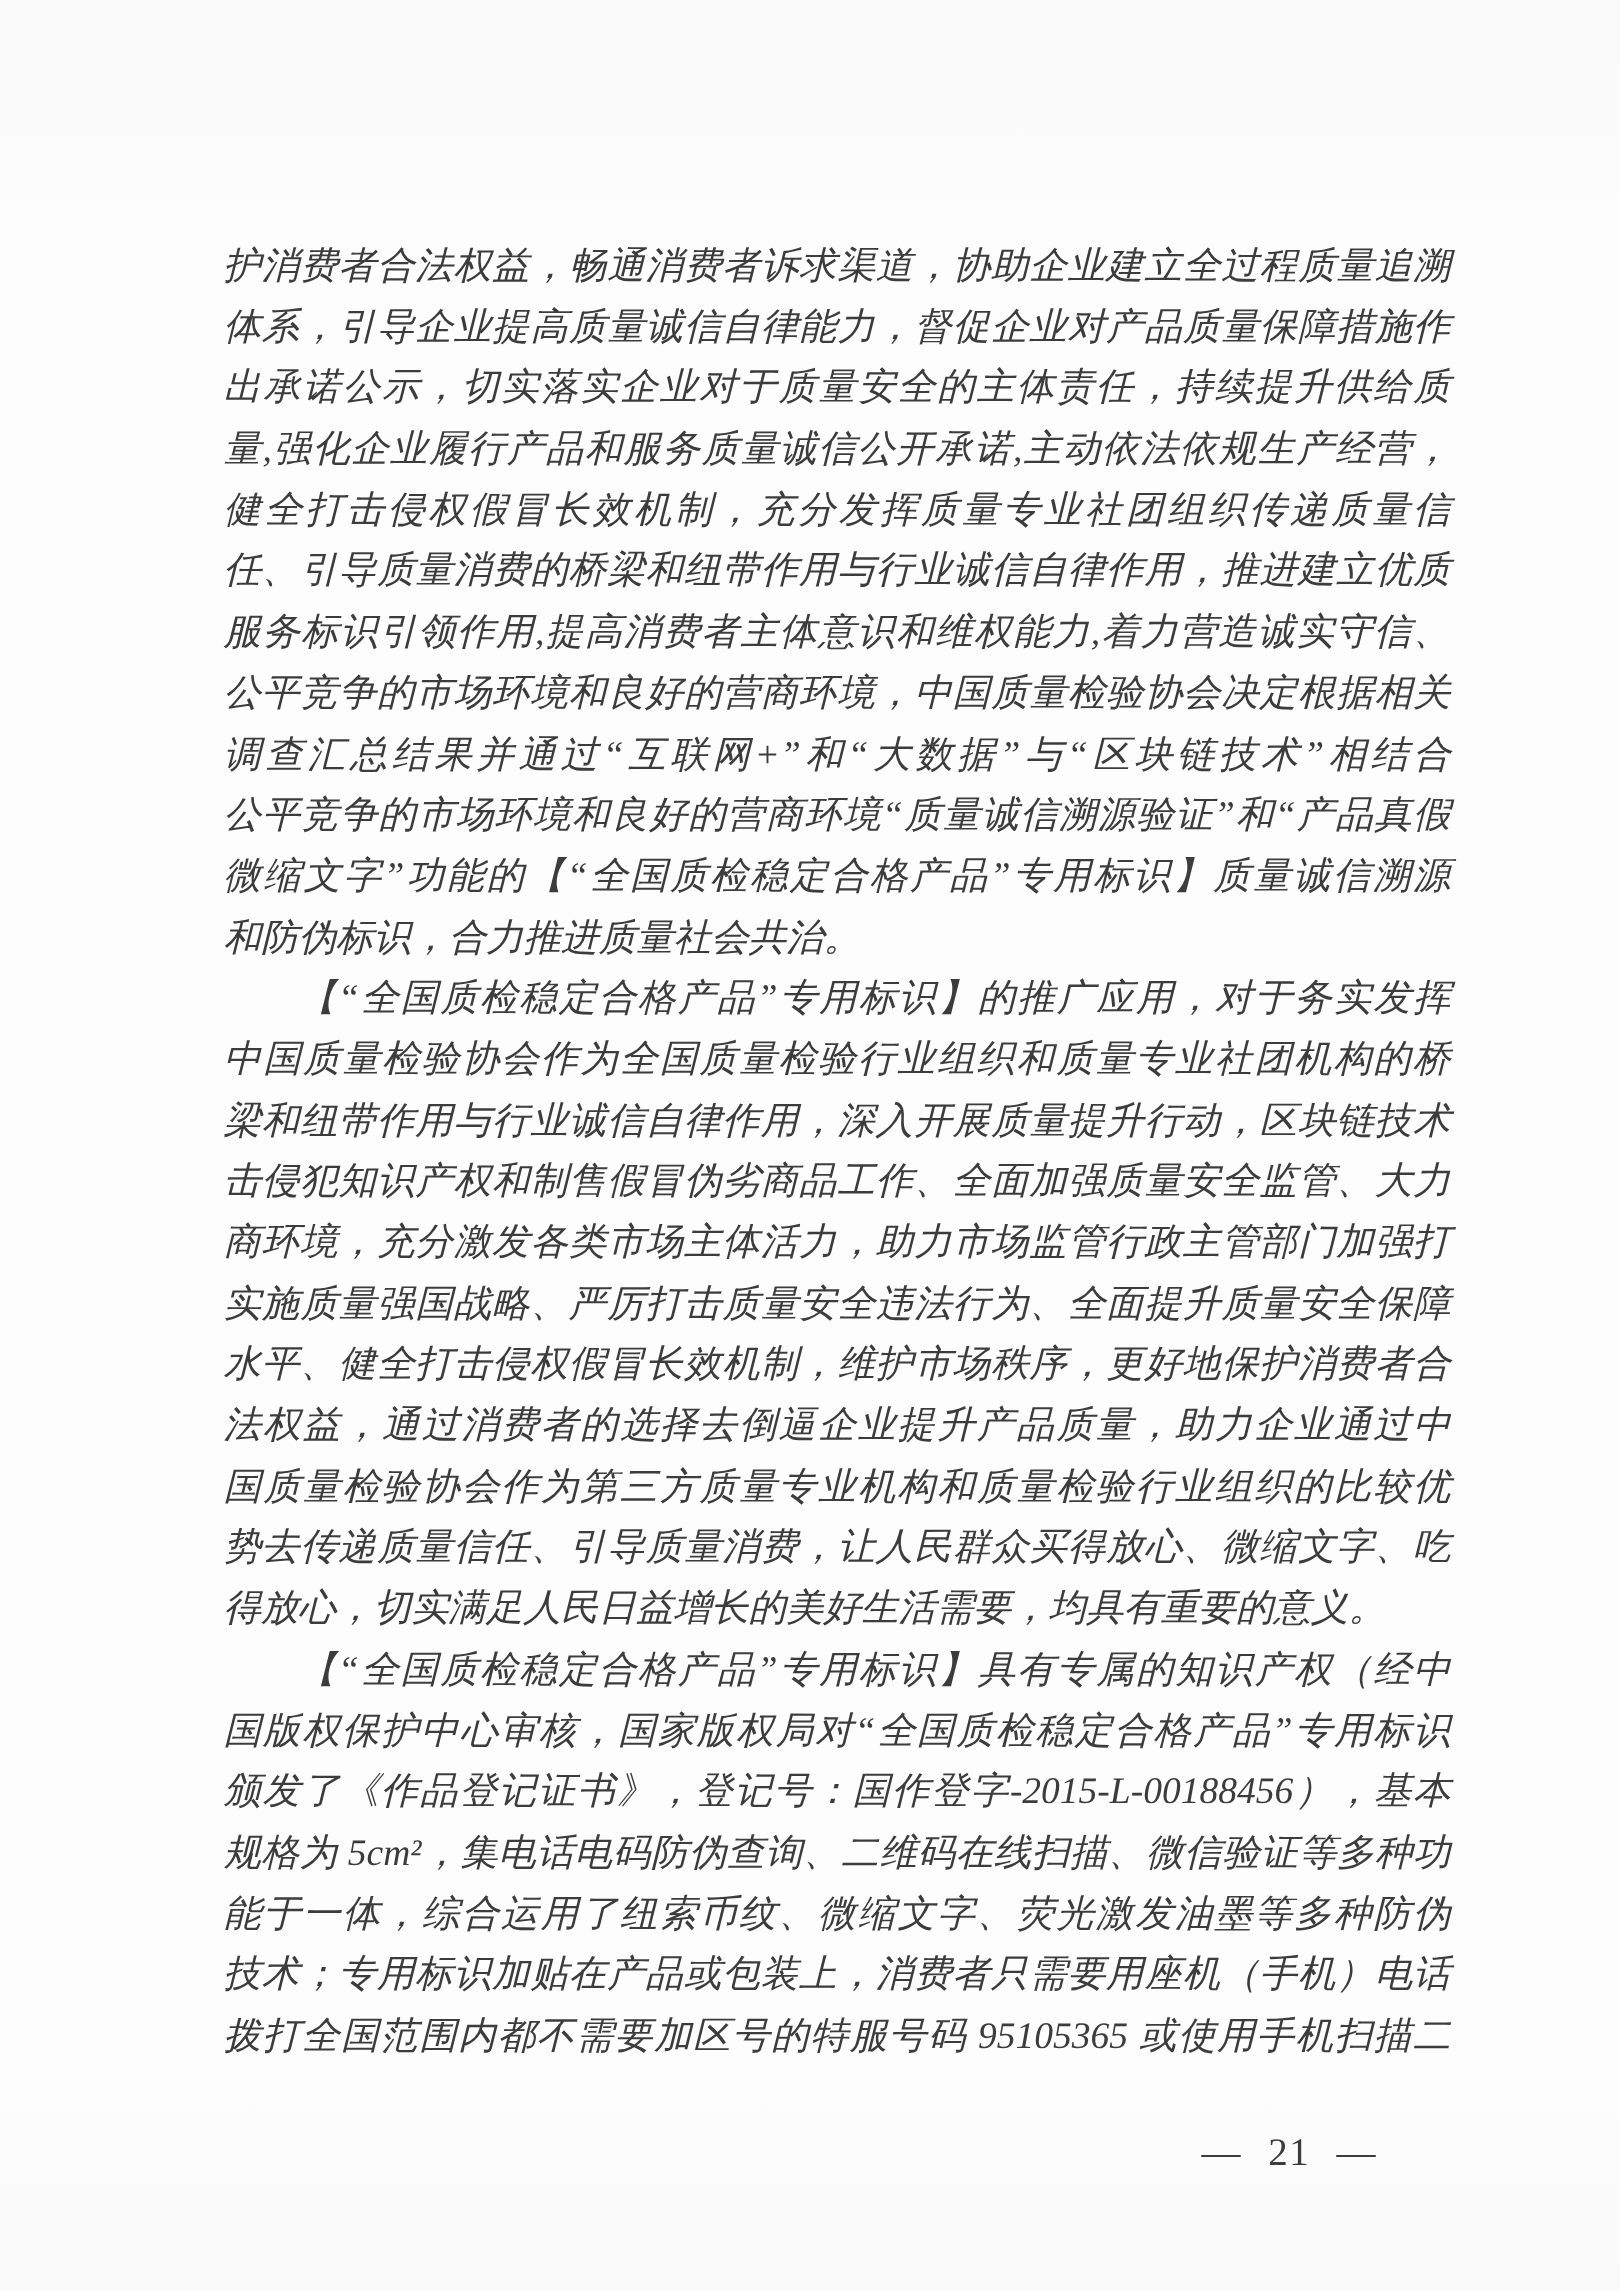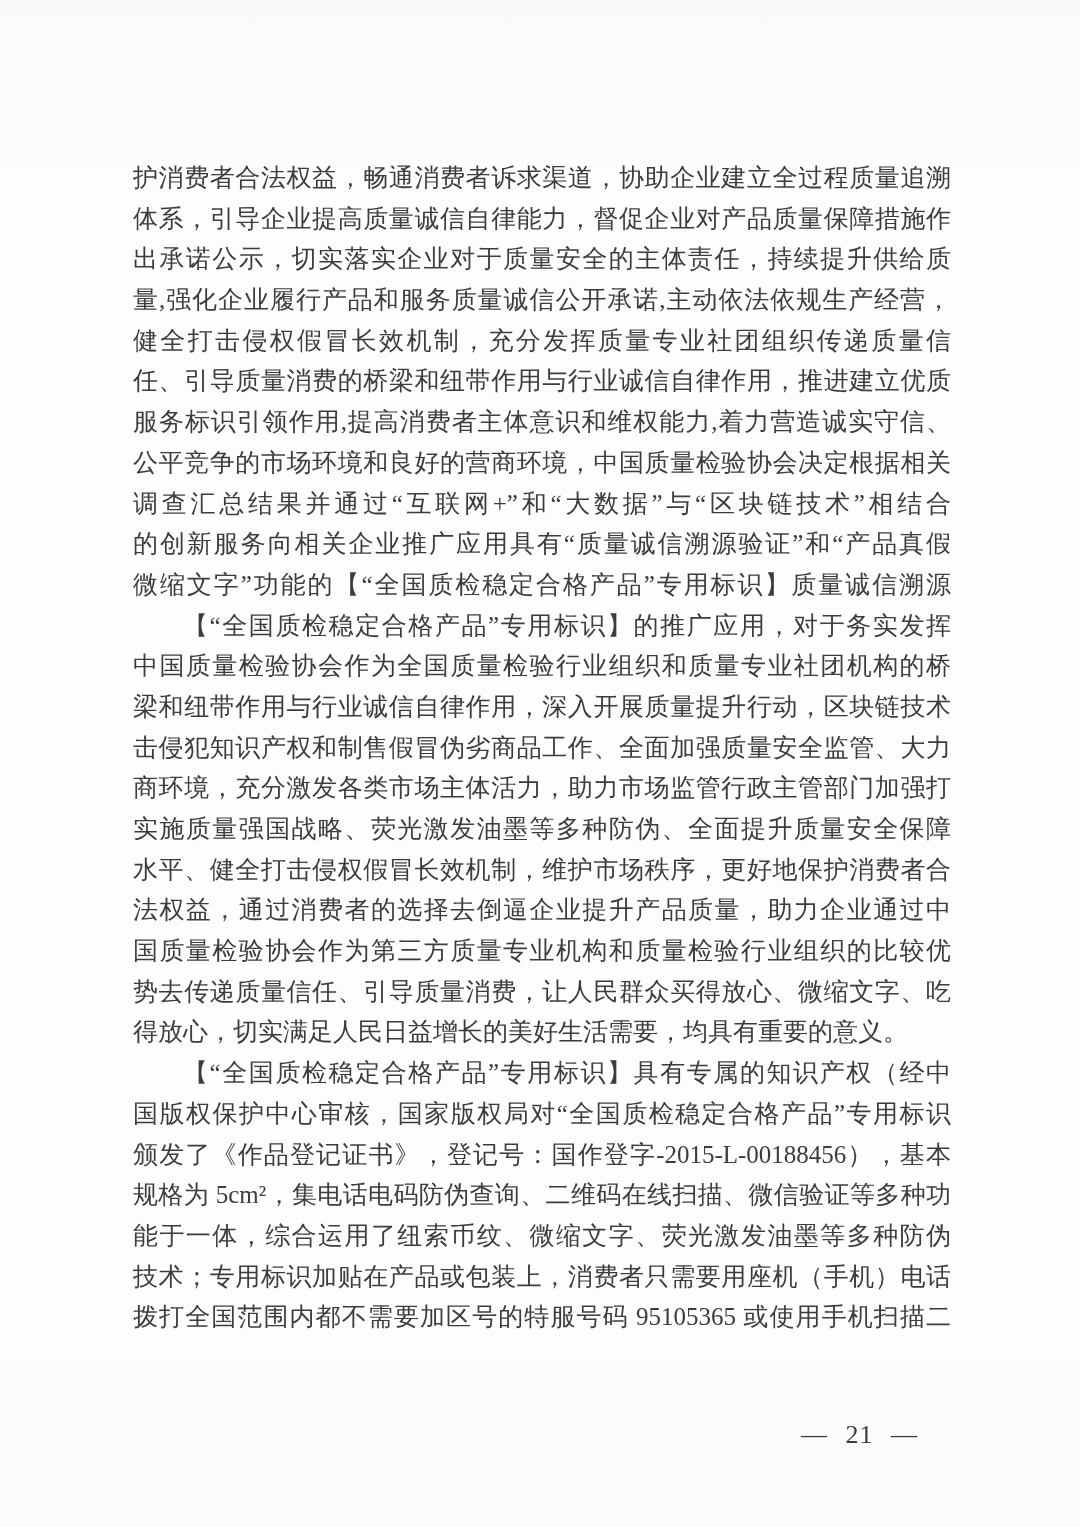--- a/index.html
+++ b/index.html
@@ -17,27 +17,28 @@
   
   .page {
     position: absolute;
     inset: 0;
     background:
       linear-gradient(180deg, rgba(240,240,240,0.25) 0%, rgba(255,255,255,0) 12%, rgba(255,255,255,0) 88%, rgba(242,242,242,0.25) 100%),
       #fdfdfd;
   }
   .doc-text {
     position: absolute;
-    left: 133px;
+    left: 149px;
     top: 158px;
     width: 818px;
     font-size: 25px;
     line-height: 40.7px;
     color: #3c3c3c;
     text-justify: inter-character;
+    font-style: italic;
   }
   .para { margin: 0; }
   .line {
     height: 40.7px;
     text-align: left;
     white-space: normal;
     overflow: visible;
   }
   .line.just {
     text-align: justify;
@@ -66,30 +67,31 @@
       <div class="para">
         <div class="line just">护消费者合法权益，畅通消费者诉求渠道，协助企业建立全过程质量追溯</div>
         <div class="line just">体系，引导企业提高质量诚信自律能力，督促企业对产品质量保障措施作</div>
         <div class="line just">出承诺公示，切实落实企业对于质量安全的主体责任，持续提升供给质</div>
         <div class="line just">量,强化企业履行产品和服务质量诚信公开承诺,主动依法依规生产经营，</div>
         <div class="line just">健全打击侵权假冒长效机制，充分发挥质量专业社团组织传递质量信</div>
         <div class="line just">任、引导质量消费的桥梁和纽带作用与行业诚信自律作用，推进建立优质</div>
         <div class="line just">服务标识引领作用,提高消费者主体意识和维权能力,着力营造诚实守信、</div>
         <div class="line just">公平竞争的市场环境和良好的营商环境，中国质量检验协会决定根据相关</div>
         <div class="line just">调查汇总结果并通过“互联网+”和“大数据”与“区块链技术”相结合</div>
-        <div class="line just">的创新服务向相关企业推广应用具有“质量诚信溯源验证”和“产品真假</div>
+        <div class="line just">公平竞争的市场环境和良好的营商环境“质量诚信溯源验证”和“产品真假</div>
         <div class="line just">微缩文字”功能的【“全国质检稳定合格产品”专用标识】质量诚信溯源</div>
+        <div class="line">和防伪标识，合力推进质量社会共治。</div>
       </div>
       <div class="para">
         <div class="line just indent">【“全国质检稳定合格产品”专用标识】的推广应用，对于务实发挥</div>
         <div class="line just">中国质量检验协会作为全国质量检验行业组织和质量专业社团机构的桥</div>
         <div class="line just">梁和纽带作用与行业诚信自律作用，深入开展质量提升行动，区块链技术</div>
         <div class="line just">击侵犯知识产权和制售假冒伪劣商品工作、全面加强质量安全监管、大力</div>
         <div class="line just">商环境，充分激发各类市场主体活力，助力市场监管行政主管部门加强打</div>
-        <div class="line just">实施质量强国战略、荧光激发油墨等多种防伪、全面提升质量安全保障</div>
+        <div class="line just">实施质量强国战略、严厉打击质量安全违法行为、全面提升质量安全保障</div>
         <div class="line just">水平、健全打击侵权假冒长效机制，维护市场秩序，更好地保护消费者合</div>
         <div class="line just">法权益，通过消费者的选择去倒逼企业提升产品质量，助力企业通过中</div>
         <div class="line just">国质量检验协会作为第三方质量专业机构和质量检验行业组织的比较优</div>
         <div class="line just">势去传递质量信任、引导质量消费，让人民群众买得放心、微缩文字、吃</div>
         <div class="line">得放心，切实满足人民日益增长的美好生活需要，均具有重要的意义。</div>
       </div>
       <div class="para">
         <div class="line just indent">【“全国质检稳定合格产品”专用标识】具有专属的知识产权（经中</div>
         <div class="line just">国版权保护中心审核，国家版权局对“全国质检稳定合格产品”专用标识</div>
         <div class="line just">颁发了《作品登记证书》，登记号：国作登字-2015-L-00188456），基本</div>

